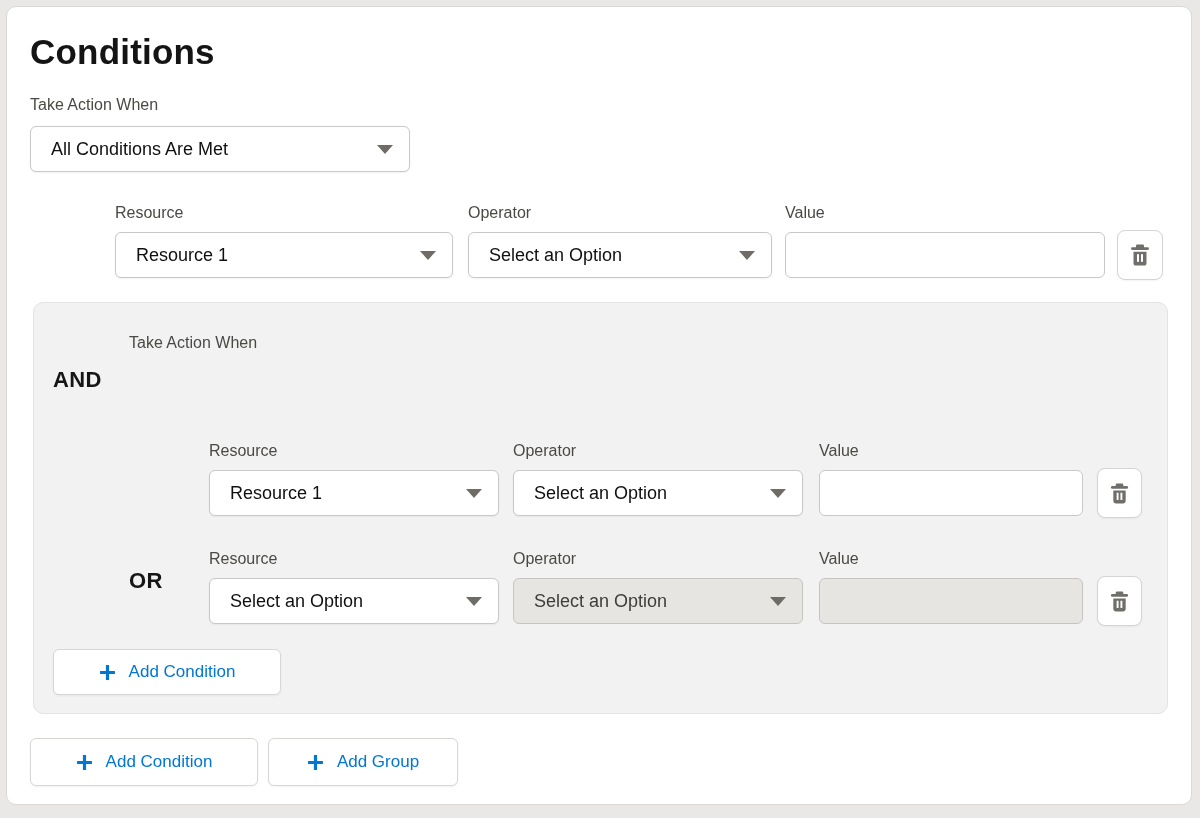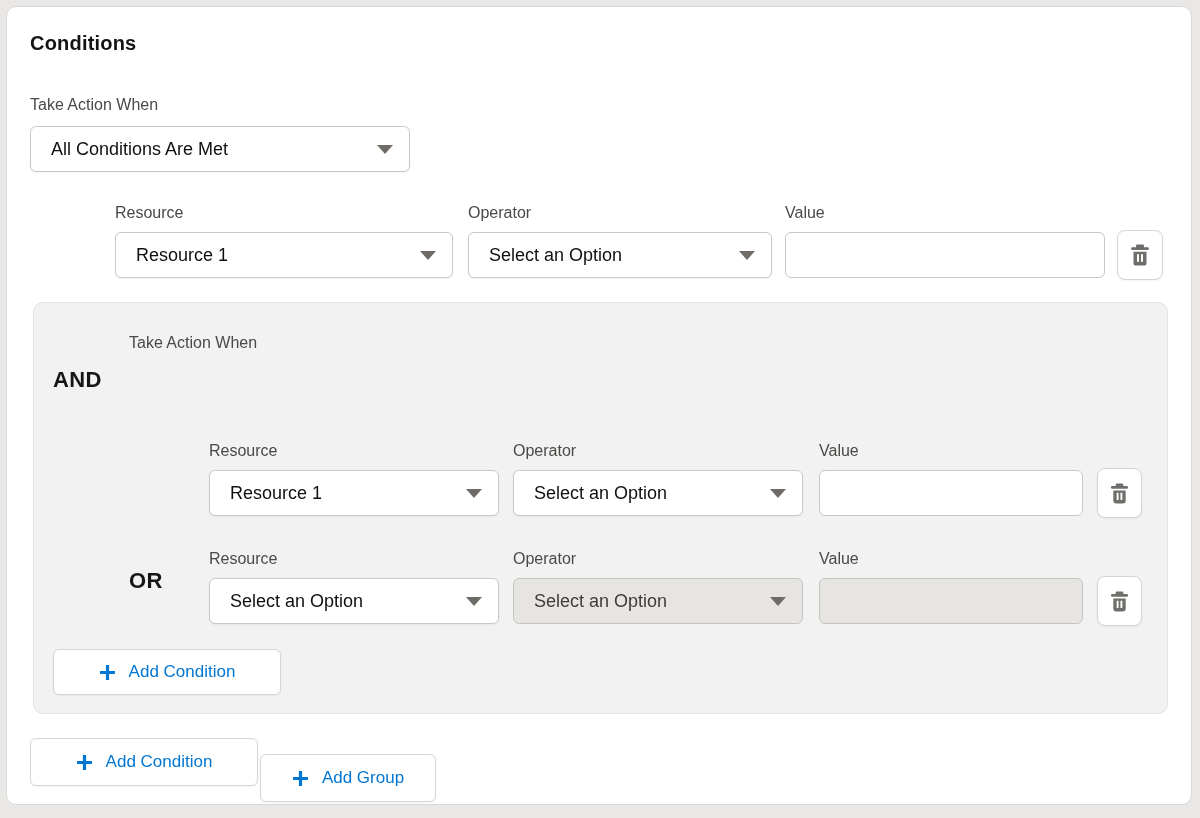--- a/index.html
+++ b/index.html
@@ -7,21 +7,21 @@
     width:1200px;height:818px;position:relative;overflow:hidden;
     background:#e9e8e7;
     font-family:"Liberation Sans", sans-serif;
   }
   .card{
     position:absolute;left:6px;top:6px;width:1186px;height:799px;
     background:#ffffff;border:1px solid #dad9d7;border-radius:10px;box-sizing:border-box;
   }
   .title{
     position:absolute;left:30px;top:32px;margin:0;
-    font-size:20px;font-weight:700;color:#141414;letter-spacing:.2px;
+    font-size:35px;font-weight:700;color:#141414;letter-spacing:.2px;
   }
   .f-label{
     position:absolute;font-size:16px;color:#4a4946;white-space:nowrap;
   }
   .combo{
     position:absolute;height:46px;background:#fff;
     border:1px solid #c8c8c6;border-radius:6px;box-sizing:border-box;
     display:flex;align-items:center;padding:0 44px 0 20px;
     font-size:18px;color:#101010;cursor:pointer;
     box-shadow:0 1px 2px rgba(0,0,0,.05);
@@ -157,18 +157,18 @@
     <span>Add Condition</span>
   </button>
 </div>
 
 <button class="add-btn" style="left:30px;top:738px;width:228px;height:48px;">
   <svg width="17" height="17" viewBox="0 0 16 16">
     <path d="M6.5 1h3v5.5H15v3H9.5V15h-3V9.5H1v-3h5.5z" fill="#0176d3"></path>
   </svg>
   <span>Add Condition</span>
 </button>
-<button class="add-btn" style="left:260px;top:738px;width:176px;height:48px;margin-top:16px;">
+<button class="add-btn" style="left:268px;top:738px;width:190px;height:48px;">
   <svg width="17" height="17" viewBox="0 0 16 16">
     <path d="M6.5 1h3v5.5H15v3H9.5V15h-3V9.5H1v-3h5.5z" fill="#0176d3"></path>
   </svg>
   <span>Add Group</span>
 </button>
 
 </body></html>

